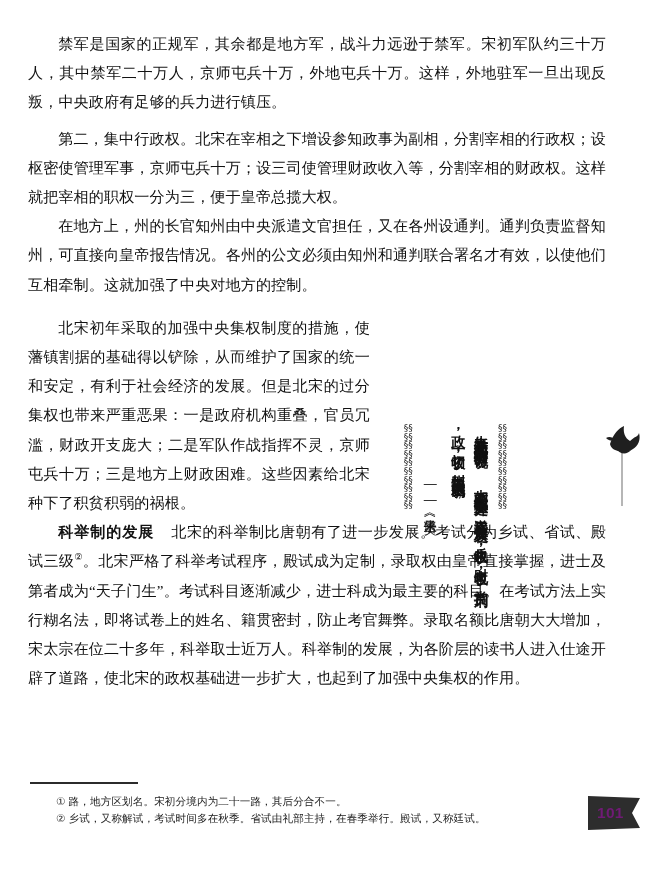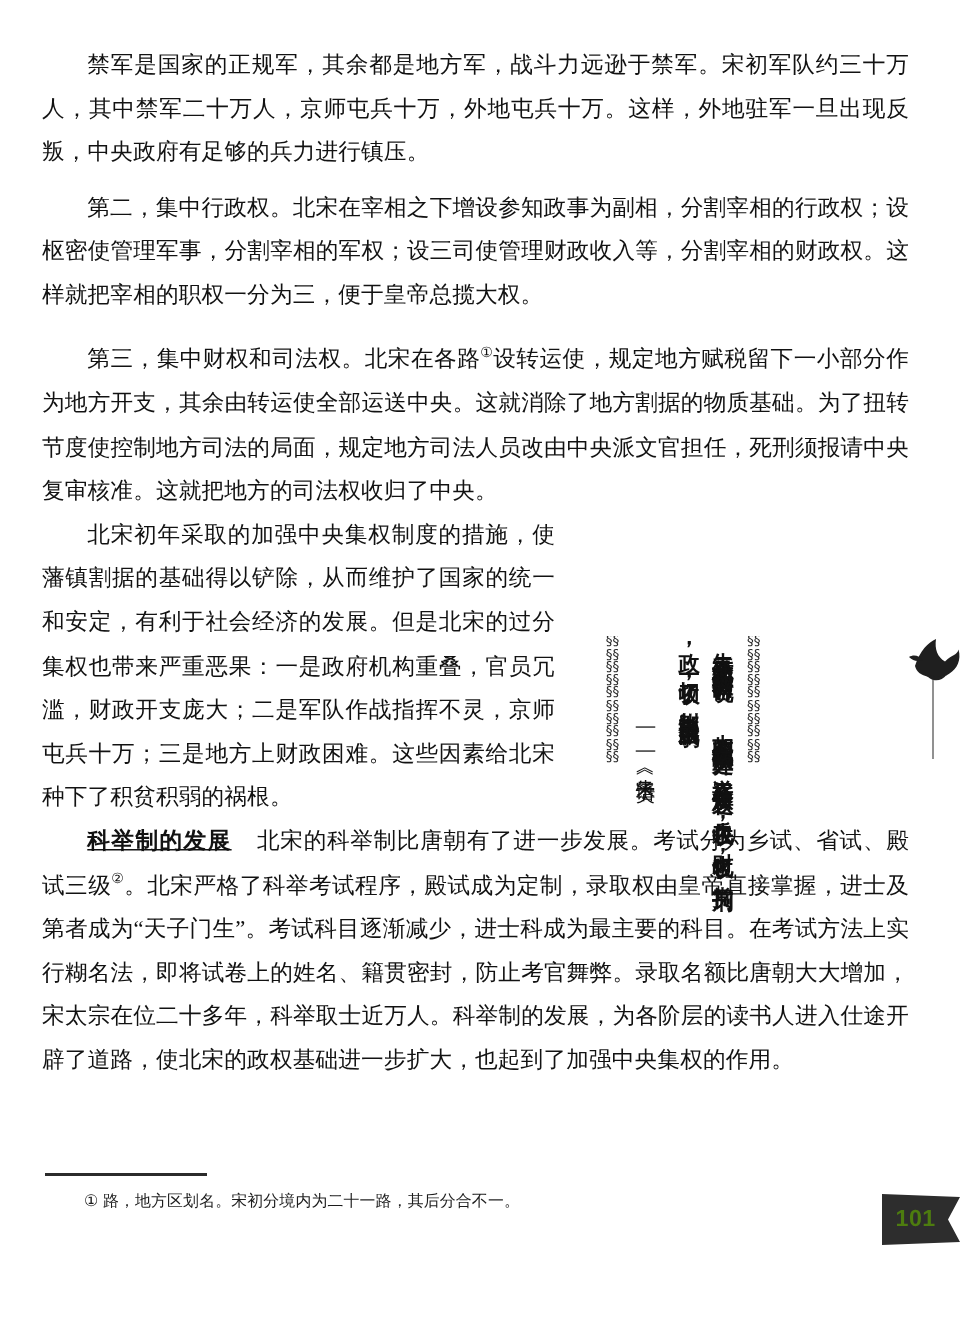--- a/index.html
+++ b/index.html
@@ -40,21 +40,20 @@
     margin: 0 0 0 0;
     text-indent: 2em;
     text-align: justify;
   }
 
   .spacer-sm { height: 7px; }
 
   .head-run {
     font-weight: bold;
     letter-spacing: 0.6px;
-    text-decoration: underline;
   }
   .head-gap { display: inline-block; width: 1.1em; }
 
   sup.fn {
     font-size: 0.62em;
     vertical-align: super;
     line-height: 0;
     letter-spacing: 0;
   }
 
@@ -155,21 +154,21 @@
     width: 62px;
     height: 34px;
   }
   .pagenum svg { display: block; }
   .pagenum .num {
     position: absolute;
     left: 9px;
     top: 8px;
     font-size: 15.5px;
     font-weight: bold;
-    color: #4d7c0f;
+    color: #701a75;
     font-family: "Liberation Sans", sans-serif;
     letter-spacing: 0.3px;
   }
 
   
   .flourish {
     position: absolute;
     right: 6px;
     top: 424px;
     width: 44px;
@@ -179,27 +178,27 @@
 </head>
 <body>
 
 <div class="page">
 
   <div class="body-col">
 
     <p class="para">禁军是国家的正规军，其余都是地方军，战斗力远逊于禁军。宋初军队约三十万人，其中禁军二十万人，京师屯兵十万，外地屯兵十万。这样，外地驻军一旦出现反叛，中央政府有足够的兵力进行镇压。</p>
     <div class="spacer-sm"></div>
 
-    <p class="para">第二，集中行政权。北宋在宰相之下增设参知政事为副相，分割宰相的行政权；设枢密使管理军事，分割宰相的军权；设三司使管理财政收入等，分割宰相的财政权。这样就把宰相的职权一分为三，便于皇帝总揽大权。</p>
-
+    <p class="para">第二，集中行政权。北宋在宰相之下增设参知政事为副相，分割宰相的行政权；设枢密使管理军事，京师屯兵十万；设三司使管理财政收入等，分割宰相的财政权。这样就把宰相的职权一分为三，便于皇帝总揽大权。</p>
+
+    <p class="para">在地方上，州的长官知州由中央派遣文官担任，又在各州设通判。通判负责监督知州，可直接向皇帝报告情况。各州的公文必须由知州和通判联合署名才有效，以使他们互相牵制。这就加强了中央对地方的控制。</p>
     <div class="spacer-sm"></div>
 
     <div class="spacer-sm"></div>
 
-    <p class="para"><span>第三，集中财权和司法权。北宋在各路</span><sup class="fn">①</sup><span>设转运使，规定地方赋税留下一小部分作为地方开支，其余由转运使全部运送中央。这就消除了地方割据的物质基础。为了扭转节度使控制地方司法的局面，规定地方司法人员改由中央派文官担任，死刑须报请中央复审核准。这就把地方的司法权收归了中央。</span></p>
 
     <div class="quote-shim"></div>
 
     <p class="para">北宋初年采取的加强中央集权制度的措施，使藩镇割据的基础得以铲除，从而维护了国家的统一和安定，有利于社会经济的发展。但是北宋的过分集权也带来严重恶果：一是政府机构重叠，官员冗滥，财政开支庞大；二是军队作战指挥不灵，京师屯兵十万；三是地方上财政困难。这些因素给北宋种下了积贫积弱的祸根。</p>
 
     <p class="para"><span class="head-run">科举制的发展</span><span class="head-gap"></span><span>北宋的科举制比唐朝有了进一步发展。考试分为乡试、省试、殿试三级</span><sup class="fn">②</sup><span>。北宋严格了科举考试程序，殿试成为定制，录取权由皇帝直接掌握，进士及第者成为“天子门生”。考试科目逐渐减少，进士科成为最主要的科目。在考试方法上实行糊名法，即将试卷上的姓名、籍贯密封，防止考官舞弊。录取名额比唐朝大大增加，宋太宗在位二十多年，科举取士近万人。科举制的发展，为各阶层的读书人进入仕途开辟了道路，使北宋的政权基础进一步扩大，也起到了加强中央集权的作用。</span></p>
 
   </div>
 
   <div class="quotebox">
@@ -215,20 +214,21 @@
       <path d="M10 20 C13 10 19 4 24 2 C23 9 25 14 30 17 C35 12 38 13 39 9
                C41 16 38 22 33 25 C29 28 23 29 18 27 C14 26 11 24 10 20 Z" fill="#1f1f1f"></path>
       <path d="M6 14 C9 12 13 13 15 16 C12 17 9 17 6 14 Z" fill="#1f1f1f"></path>
       <path d="M16 24 C20 27 26 28 31 26 C27 31 20 31 16 24 Z" fill="#1f1f1f"></path>
     </svg>
   </div>
 
   <div class="fn-wrap">
     <div class="fn-rule"></div>
     <div class="fn-line"><span class="fn-mark">①</span><span>路，地方区划名。宋初分境内为二十一路，其后分合不一。</span></div>
+    <div class="fn-line"><span class="fn-mark">②</span><span>乡试，又称解试，考试时间多在秋季。省试由礼部主持，在春季举行。殿试，又称廷试。</span></div>
   </div>
 
   <div class="pagenum">
     <svg width="62" height="34" viewBox="0 0 62 34" xmlns="http://www.w3.org/2000/svg">
       <path d="M0 0 L52 2 L44 17 L52 32 L0 34 Z" fill="#2d2d2d"></path>
     </svg>
     <span class="num">101</span>
   </div>
 
 </div>

